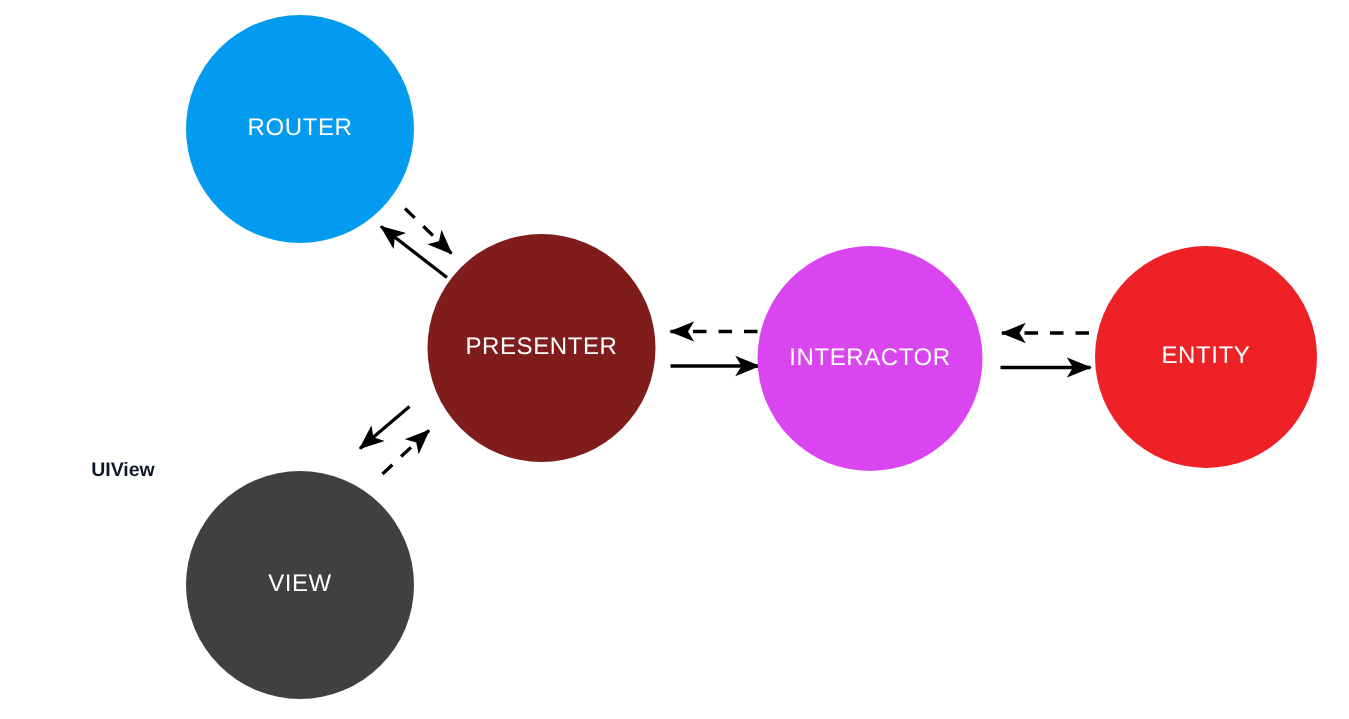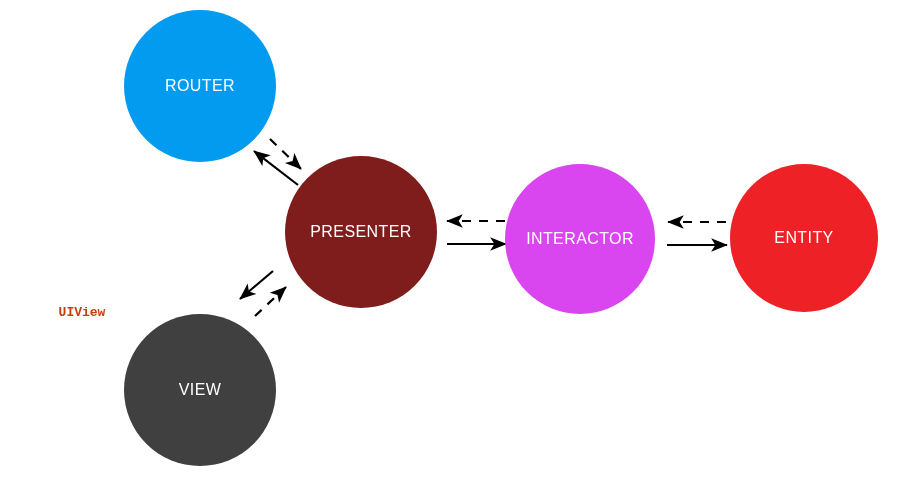--- a/index.html
+++ b/index.html
@@ -91,17 +91,17 @@
   </div>
 
   <div class="node" style="left: 505px; top: 164px; width: 150px; height: 150px; background: #d946ef;">
     <span class="node-label">INTERACTOR</span>
   </div>
 
   <div class="node" style="left: 730px; top: 164px; width: 148px; height: 148px; background: rgb(237, 33, 38);">
     <span class="node-label">ENTITY</span>
   </div>
 
-  <div class="side-note" style="left: 82px; top: 304px; transform: translateX(-50%); color: #c2410c; font-family: Liberation Mono, monospace;">
+  <div class="side-note" style="left: 82px; top: 304px; transform: translateX(-50%); color: #0f172a;">
     <div>UIView</div>
   </div>
 
 </div>
 
 </body></html>

